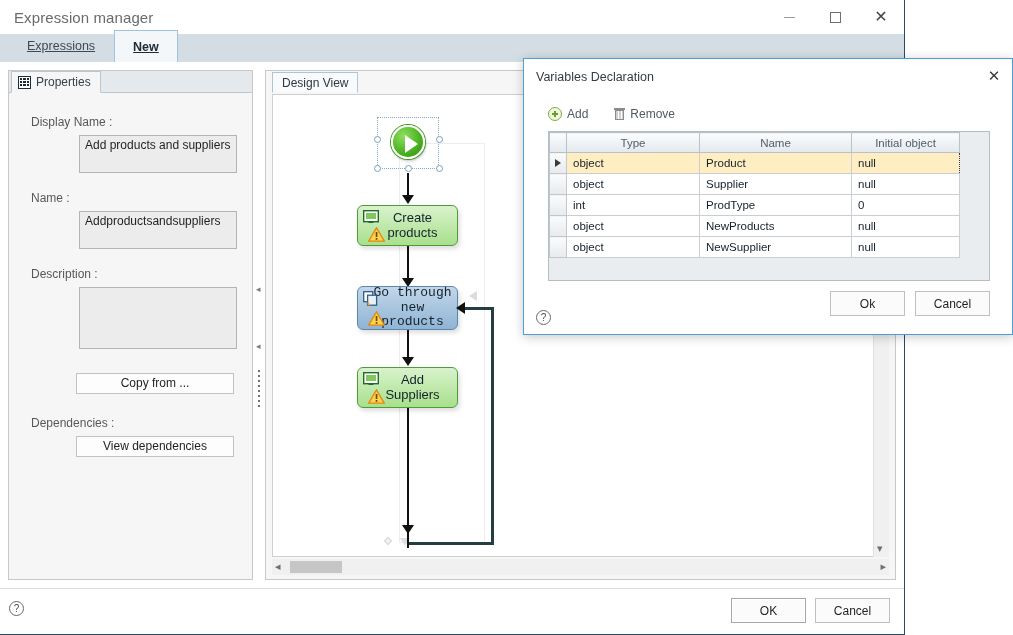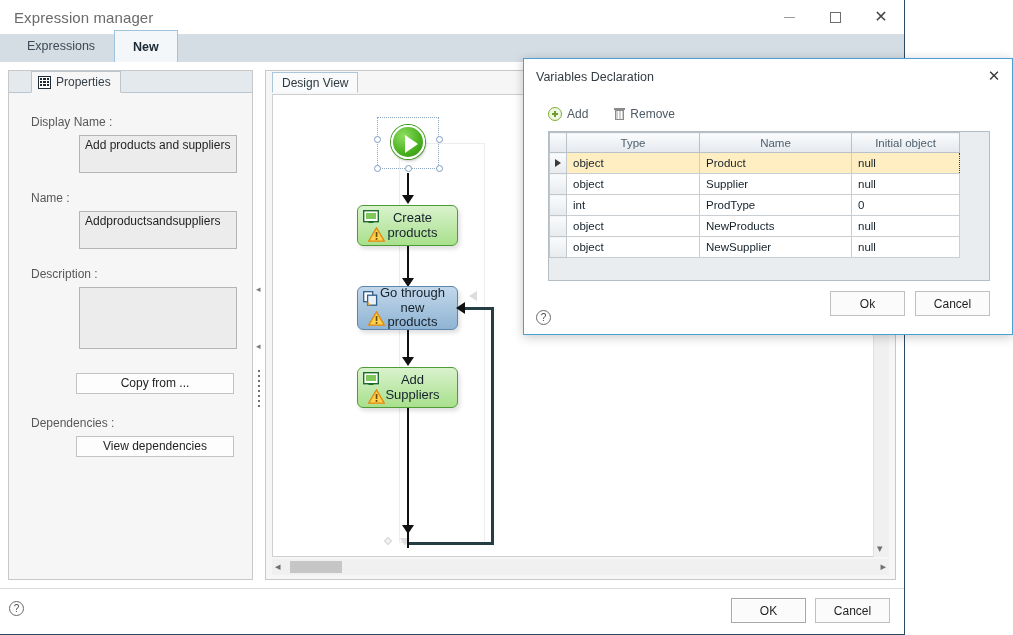--- a/index.html
+++ b/index.html
@@ -50,20 +50,21 @@
     display: flex; align-items: flex-end;
   }
   .tab {
     height: 27px;
     padding: 16px 18px;
     display: flex; align-items: center;
     font-size: 12.5px; color: #3c4a55;
     background: transparent;
     border: 1px solid transparent;
     border-bottom: none;
+    text-decoration: underline;
   }
   .tab.active {
     background: #f4f7f9;
     border-color: #9fc3dc;
     color: #1d2b36;
     font-weight: bold;
     position: relative; top: 1px;
     height: 28px;
   }
 
@@ -83,21 +84,21 @@
     width: 245px;
     background: #f6f6f6;
     border: 1px solid #c8c8c8;
     position: relative;
   }
   .panel-tabstrip {
     height: 22px;
     background: #e4e9ed;
     border-bottom: 1px solid #bcc6ce;
     display: flex; align-items: flex-end;
-    padding-left: 22px;
+    padding-left: 2px;
   }
   .panel-tab {
     height: 22px;
     padding: 0 9px 0 6px;
     display: flex; align-items: center; gap: 5px;
     font-size: 12px; color: #37414a;
     background: #f6f6f6;
     border: 1px solid #bcc6ce; border-bottom: 1px solid #f6f6f6;
     position: relative; top: 1px;
   }
@@ -198,20 +199,21 @@
     box-shadow: 2px 3px 4px rgba(0,0,0,.13);
     line-height: 1.12;
   }
   .node.green {
     background: linear-gradient(to bottom,#d9f2cd,#a8e08c);
     border: 1px solid #4f9c37;
   }
   .node.blue {
     background: linear-gradient(to bottom,#c2d7ea,#8fb4d4);
     border: 1px solid #5c87ad;
+    font-family: Liberation Mono, monospace;
   }
   .node-label { padding-left: 14px; padding-right: 4px; }
 
   .node-icon { position: absolute; left: 5px; top: 4px; width: 16px; height: 14px; }
   .warn-icon { position: absolute; left: 10px; bottom: 3px; width: 17px; height: 15px; }
 
   .start-node {
     position: absolute;
     width: 34px; height: 34px; border-radius: 50%;
     background: radial-gradient(circle at 35% 30%, #8ede5f 0%, #48b01e 60%, #2f8a12 100%);

